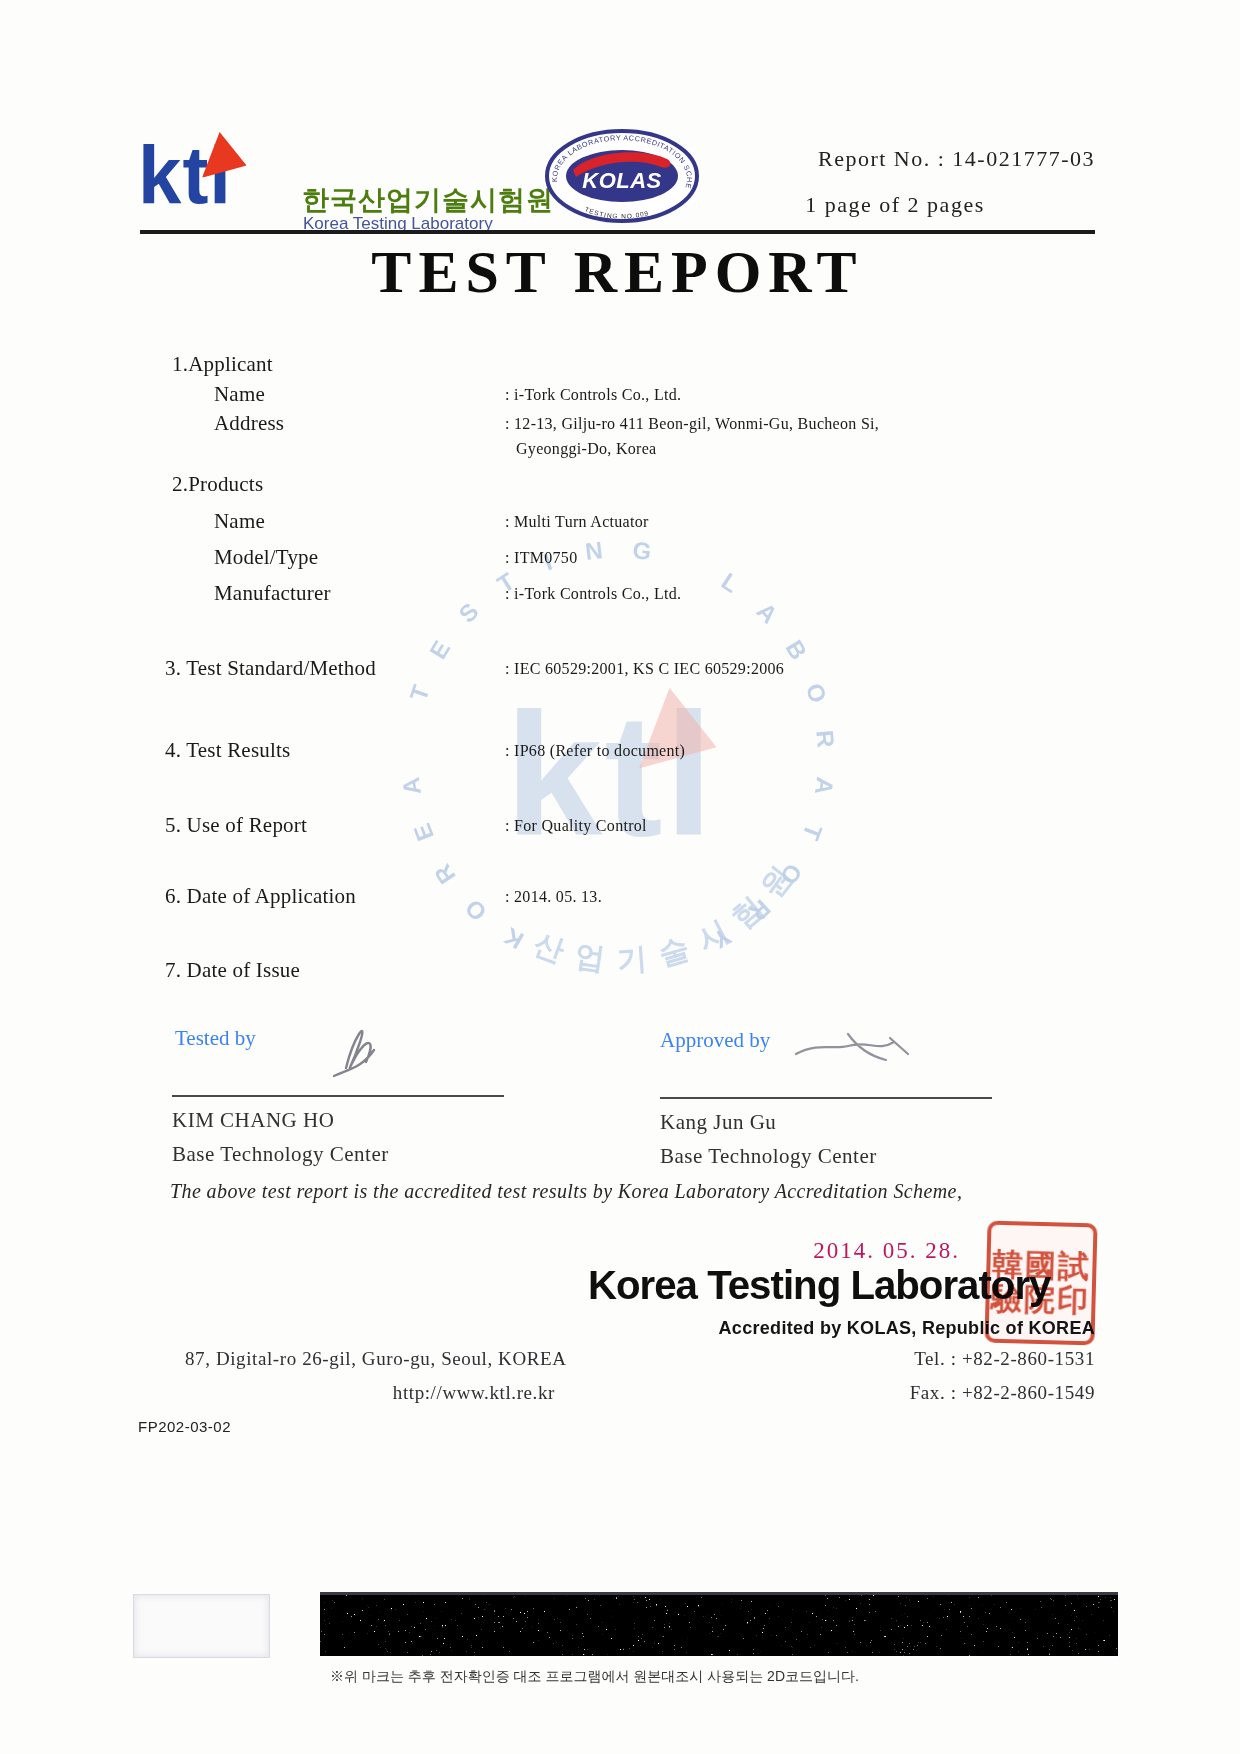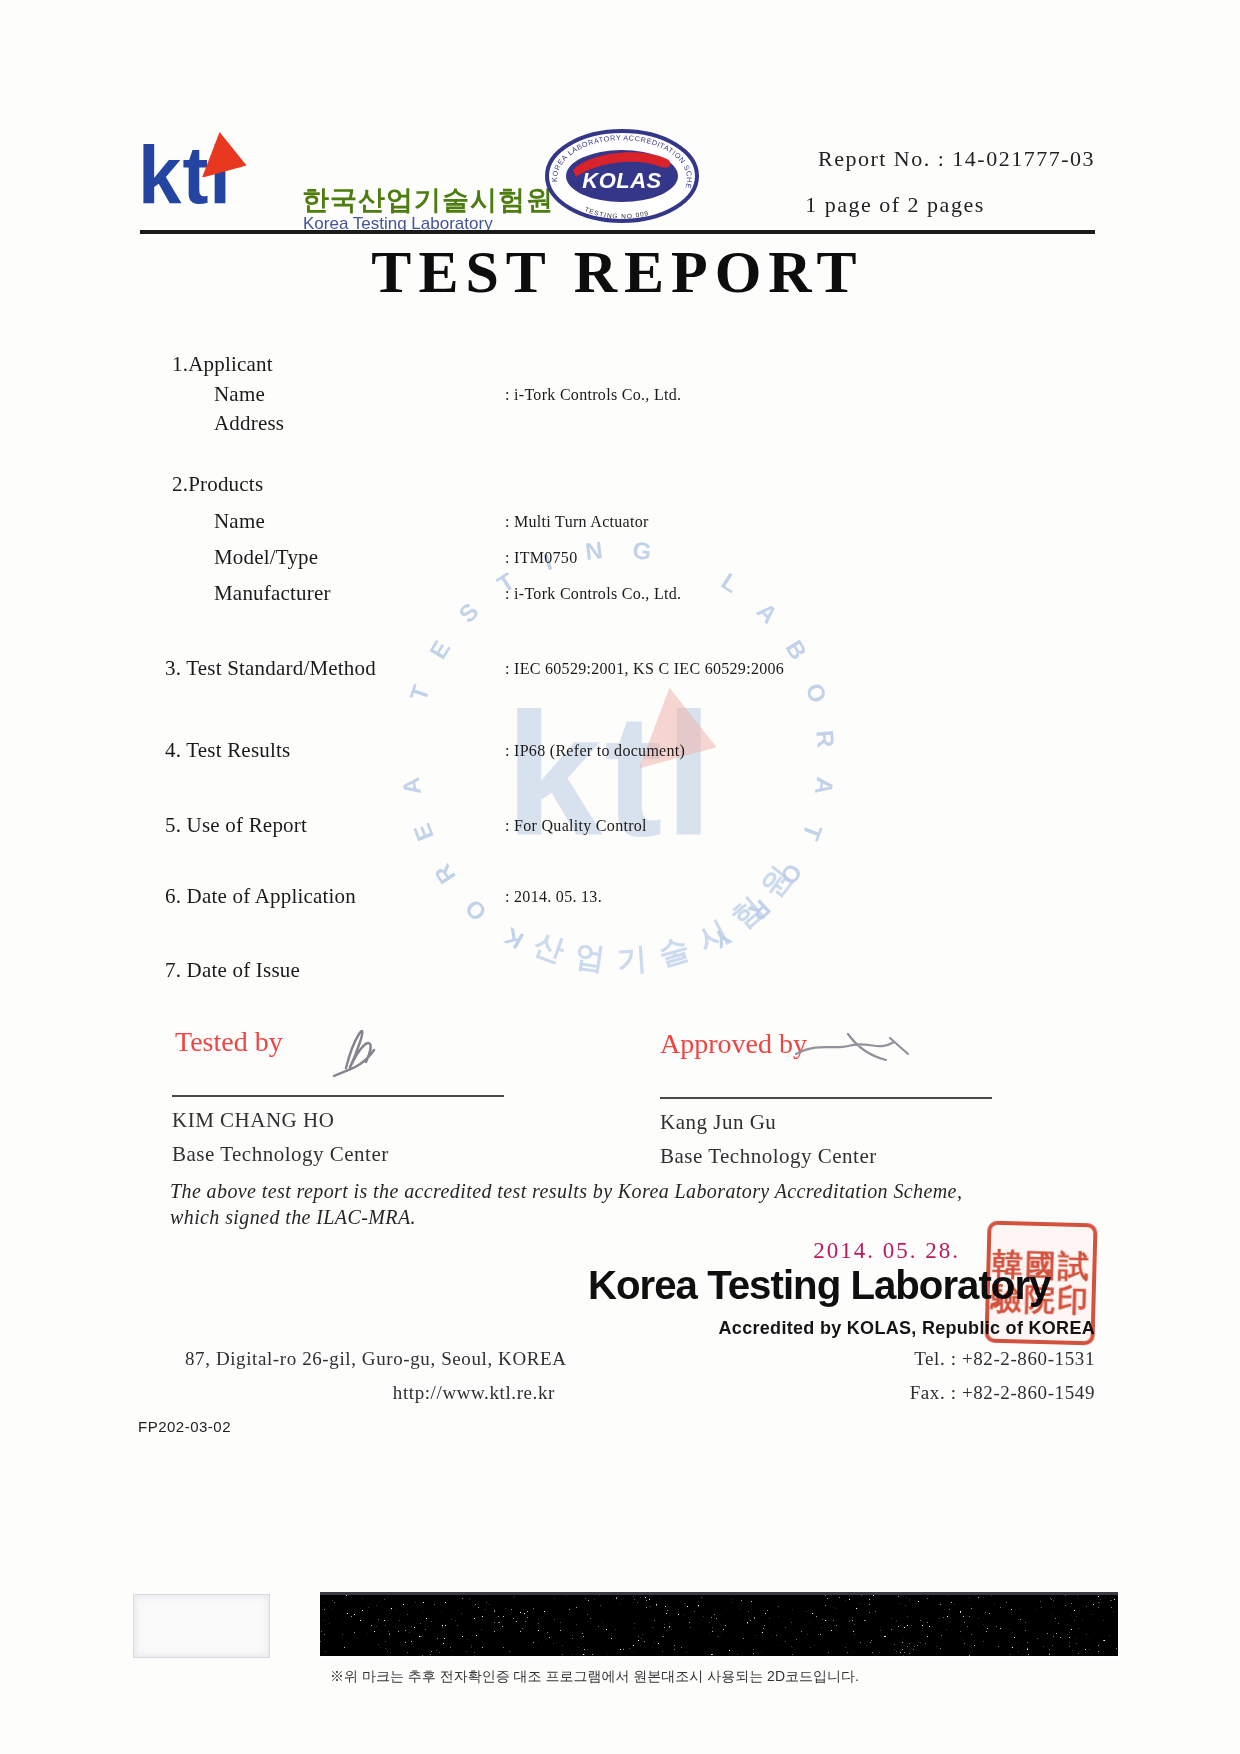--- a/index.html
+++ b/index.html
@@ -30,21 +30,21 @@
 
   
   .lbl{font-size:21px;color:var(--ink);letter-spacing:0.2px;}
   .val{font-size:16px;color:var(--ink);letter-spacing:0.3px;line-height:25px;}
   .sec-h{left:172px;}
   .sub-l{left:214px;}
   .item-l{left:165px;}
   .val-c{left:505px;width:560px;}
 
   
-  .sig-label{font-size:28px;color:#ef4444;}
+  .sig-label{font-size:21px;color:#3b82f6;}
   .sig-line{height:2px;background:#4a4a4a;}
   .sig-name{font-size:21px;color:#303030;letter-spacing:0.5px;}
   .sig-dept{font-size:21px;color:#303030;letter-spacing:0.5px;}
 
   .note{font-style:italic;font-size:20px;color:#262626;letter-spacing:0.4px;}
   .issue-date{font-size:23px;letter-spacing:2px;color:#be185d;}
   .org-heading{font-family:"Liberation Sans",sans-serif;font-weight:800;font-size:41px;
                letter-spacing:-1px;color:#0f0f0f;transform:scaleX(0.98);transform-origin:left;}
   .accredited{font-family:"Liberation Sans",sans-serif;font-weight:bold;font-size:18px;
               color:#141414;letter-spacing:0.3px;}
@@ -140,20 +140,24 @@
   <div class="abs report-no content">Report No. : 14-021777-03</div>
   <div class="abs page-info content">1 page of 2 pages</div>
   <div class="abs header-rule content"></div>
 
   <div class="abs doc-title content">TEST REPORT</div>
 
   <div class="abs lbl sec-h content" style="top:352px">1.Applicant</div>
   <div class="abs lbl sub-l content" style="top:382px">Name</div>
   <div class="abs val val-c content" style="top:382px">: i-Tork Controls Co., Ltd.</div>
   <div class="abs lbl sub-l content" style="top:411px">Address</div>
+  <div class="abs val val-c content" style="top:411px">
+    <div>: 12-13, Gilju-ro 411  Beon-gil, Wonmi-Gu, Bucheon Si,</div>
+    <div style="padding-left:11px">Gyeonggi-Do, Korea</div>
+  </div>
 
   <div class="abs lbl sec-h content" style="top:472px">2.Products</div>
   <div class="abs lbl sub-l content" style="top:509px">Name</div>
   <div class="abs val val-c content" style="top:509px">: Multi Turn Actuator</div>
   <div class="abs lbl sub-l content" style="top:545px">Model/Type</div>
   <div class="abs val val-c content" style="top:545px">: ITM0750</div>
   <div class="abs lbl sub-l content" style="top:581px">Manufacturer</div>
   <div class="abs val val-c content" style="top:581px">: i-Tork Controls Co., Ltd.</div>
 
   <div class="abs lbl item-l content" style="top:656px">3. Test Standard/Method</div>
@@ -175,21 +179,20 @@
     <path d="M6,30 C28,18 44,26 58,22 C78,16 88,28 104,18 M58,10 C68,24 80,32 96,36 M100,14 L118,30" stroke="#92929c" stroke-width="2.2" fill="none" stroke-linecap="round"></path>
   </svg>
   <div class="abs sig-line content" style="left:172px;top:1095px;width:332px"></div>
   <div class="abs sig-line content" style="left:660px;top:1097px;width:332px"></div>
   <div class="abs sig-name content" style="left:172px;top:1108px">KIM CHANG HO</div>
   <div class="abs sig-name content" style="left:660px;top:1110px">Kang Jun Gu</div>
   <div class="abs sig-dept content" style="left:172px;top:1142px">Base Technology Center</div>
   <div class="abs sig-dept content" style="left:660px;top:1144px">Base Technology Center</div>
 
   <div class="abs note content" style="left:170px;top:1180px;width:920px">The above test report is the accredited test results by Korea Laboratory Accreditation Scheme,</div>
-  <div class="abs note content" style="left:170px;top:1206px;width:920px">which signed the ILAC-MRA.</div>
 
   <div class="abs issue-date content" style="left:700px;top:1238px;width:260px;text-align:right">2014. 05. 28.</div>
   <div class="abs org-heading content" style="left:588px;top:1262px">Korea Testing Laboratory</div>
   <div class="abs accredited content" style="left:595px;top:1318px;width:500px;text-align:right">Accredited by KOLAS, Republic of KOREA</div>
 
   <div class="abs seal content">韓國試驗院印</div>
 
   <div class="abs addr content" style="left:185px;top:1348px">87, Digital-ro 26-gil, Guro-gu, Seoul, KOREA</div>
   <div class="abs addr content" style="left:185px;top:1382px;width:370px;text-align:right">http://www.ktl.re.kr</div>
   <div class="abs addr content" style="left:795px;top:1348px;width:300px;text-align:right">Tel. : +82-2-860-1531</div>

